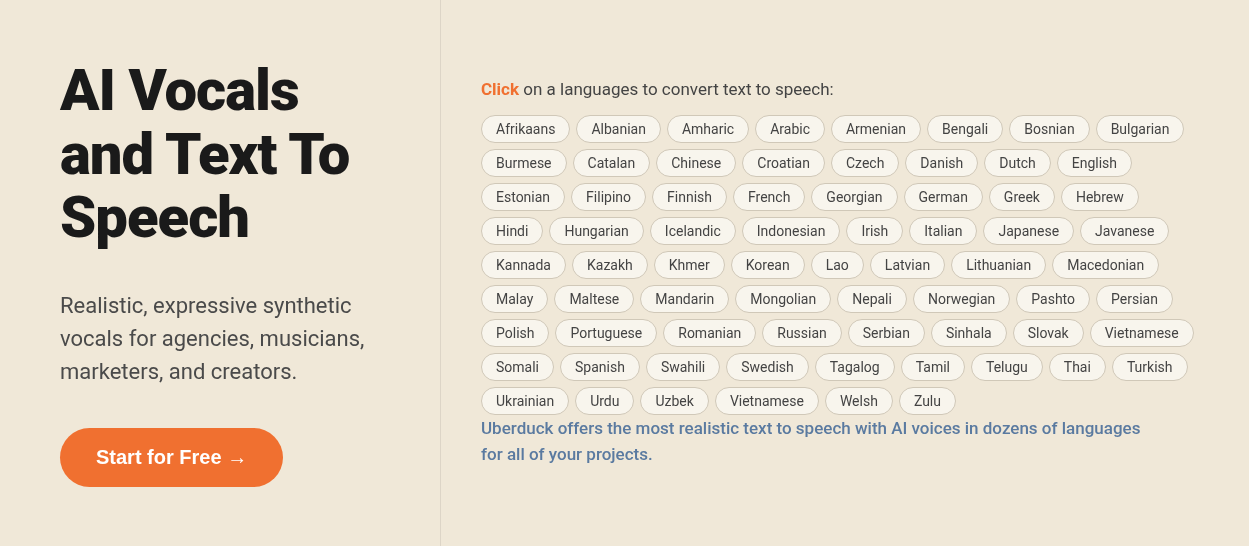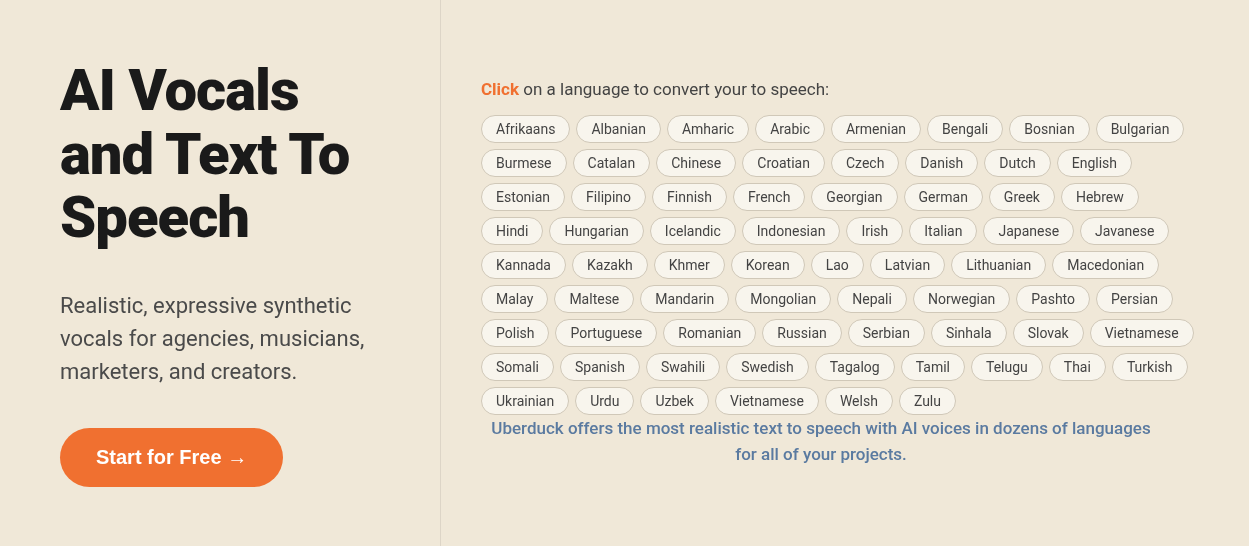--- a/index.html
+++ b/index.html
@@ -100,38 +100,37 @@
       cursor: pointer;
       transition: background-color 0.15s;
     }
 
     .description-text {
       font-size: 17px;
       color: #5a7aa0;
       line-height: 1.55;
       max-width: 680px;
       font-weight: 500;
-      text-align: center;
     }
   </style>
 </head>
 <body>
 
 <div class="container">
 
   <div class="left-panel">
     <h1 class="main-title">AI Vocals and Text To Speech</h1>
     <p class="subtitle">Realistic, expressive synthetic vocals for agencies, musicians, marketers, and creators.</p>
     <button class="cta-button">Start for Free →</button>
   </div>
 
   <div class="right-panel">
     <p class="prompt-text">
       <span class="click-highlight">Click</span>
-      <span> on a language to convert your to speech:</span>
+      <span> on a languages to convert text to speech:</span>
     </p>
 
     <div class="languages-container" id="lang-container">
         <span class="language-tag">Afrikaans</span>
         <span class="language-tag">Albanian</span>
         <span class="language-tag">Amharic</span>
         <span class="language-tag">Arabic</span>
         <span class="language-tag">Armenian</span>
         <span class="language-tag">Bengali</span>
         <span class="language-tag">Bosnian</span>

